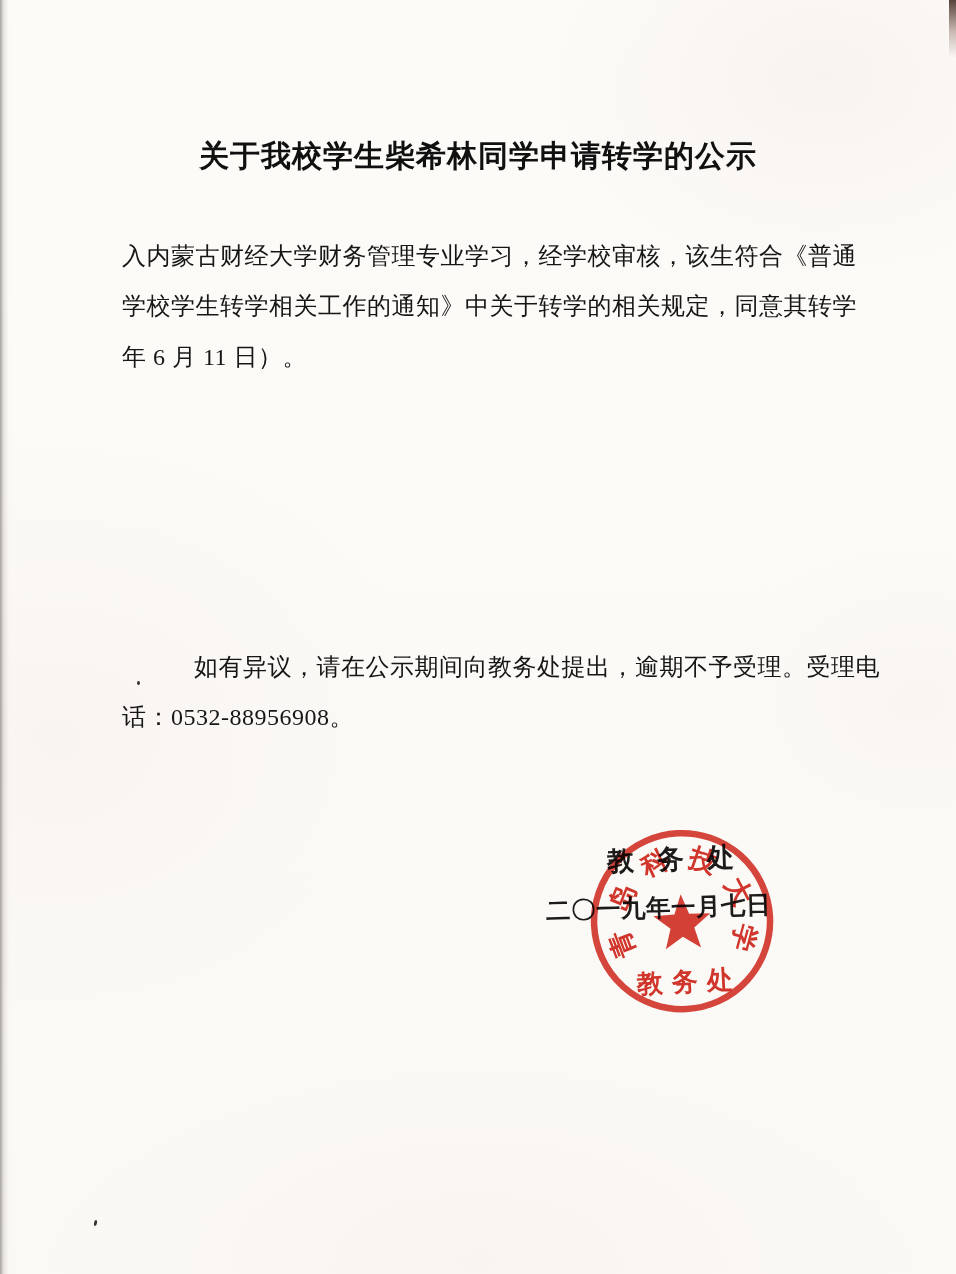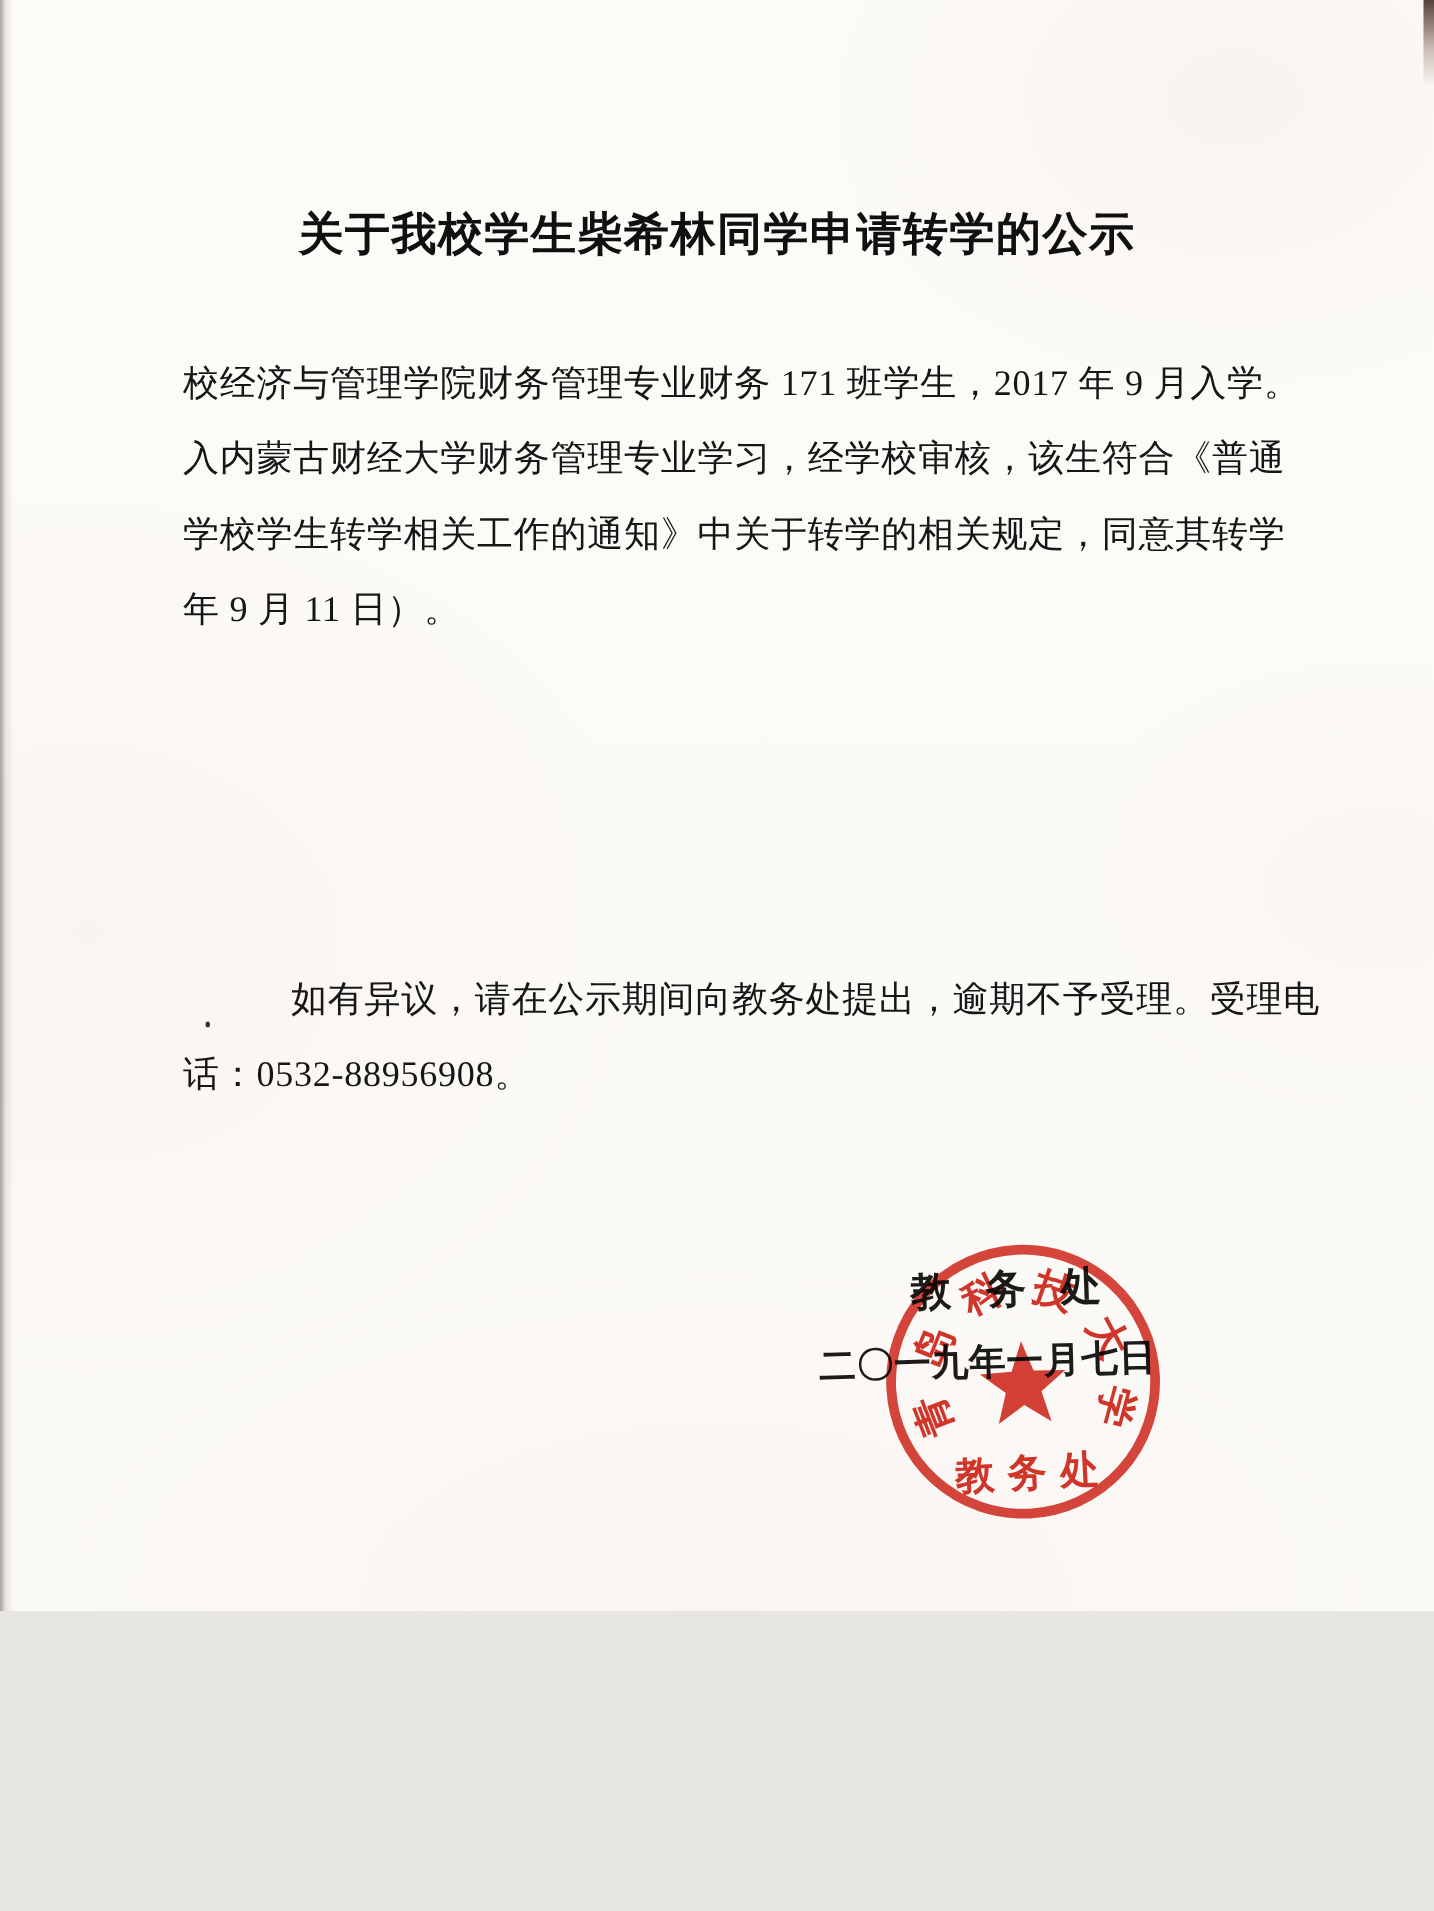--- a/index.html
+++ b/index.html
@@ -1,18 +1,18 @@
 <!DOCTYPE html>
 <html><head>
 <meta charset="utf-8">
 <style>
   html,body{margin:0;padding:0;background:#e8e6e2;}
   .page{
     position:relative;
-    width:956px;height:1074px;
+    width:956px;height:1274px;
     margin:0 auto;
     overflow:hidden;
     font-family:"Liberation Serif","DejaVu Serif",serif;
     background:
       radial-gradient(420px 300px at 86% 6%, rgba(233,203,198,.16), transparent 70%),
       radial-gradient(520px 420px at 6% 58%, rgba(236,210,206,.14), transparent 72%),
       radial-gradient(640px 320px at 50% 99%, rgba(234,213,208,.13), transparent 70%),
       radial-gradient(300px 220px at 96% 55%, rgba(236,212,206,.12), transparent 70%),
       linear-gradient(#fcfbf8,#fbf9f6);
   }
@@ -69,24 +69,23 @@
 
 <div class="page">
   <div class="edge-left"></div>
   <div class="corner-mark"></div>
   <div class="speck s1"></div>
   <div class="speck s2"></div>
 
   <h1 class="doc-title">关于我校学生柴希林同学申请转学的公示</h1>
 
   <div class="body-block para1">
-    <div class="ln">校经济与管理学院财务管理专业财务 171 班学生，2017 年 9 月入学。</div>
     <div class="ln">入内蒙古财经大学财务管理专业学习，经学校审核，该生符合《普通</div>
     <div class="ln">学校学生转学相关工作的通知》中关于转学的相关规定，同意其转学</div>
-    <div class="ln">年 9 月 11 日）。</div>
+    <div class="ln">年 6 月 11 日）。</div>
   </div>
 
   <div class="body-block para2">
     <div class="ln indent">如有异议，请在公示期间向教务处提出，逾期不予受理。受理电</div>
     <div class="ln">话：0532-88956908。</div>
   </div>
 
   <div class="sig-dept">教务处</div>
   <div class="sig-date">二〇一九年一月七日</div>
 

